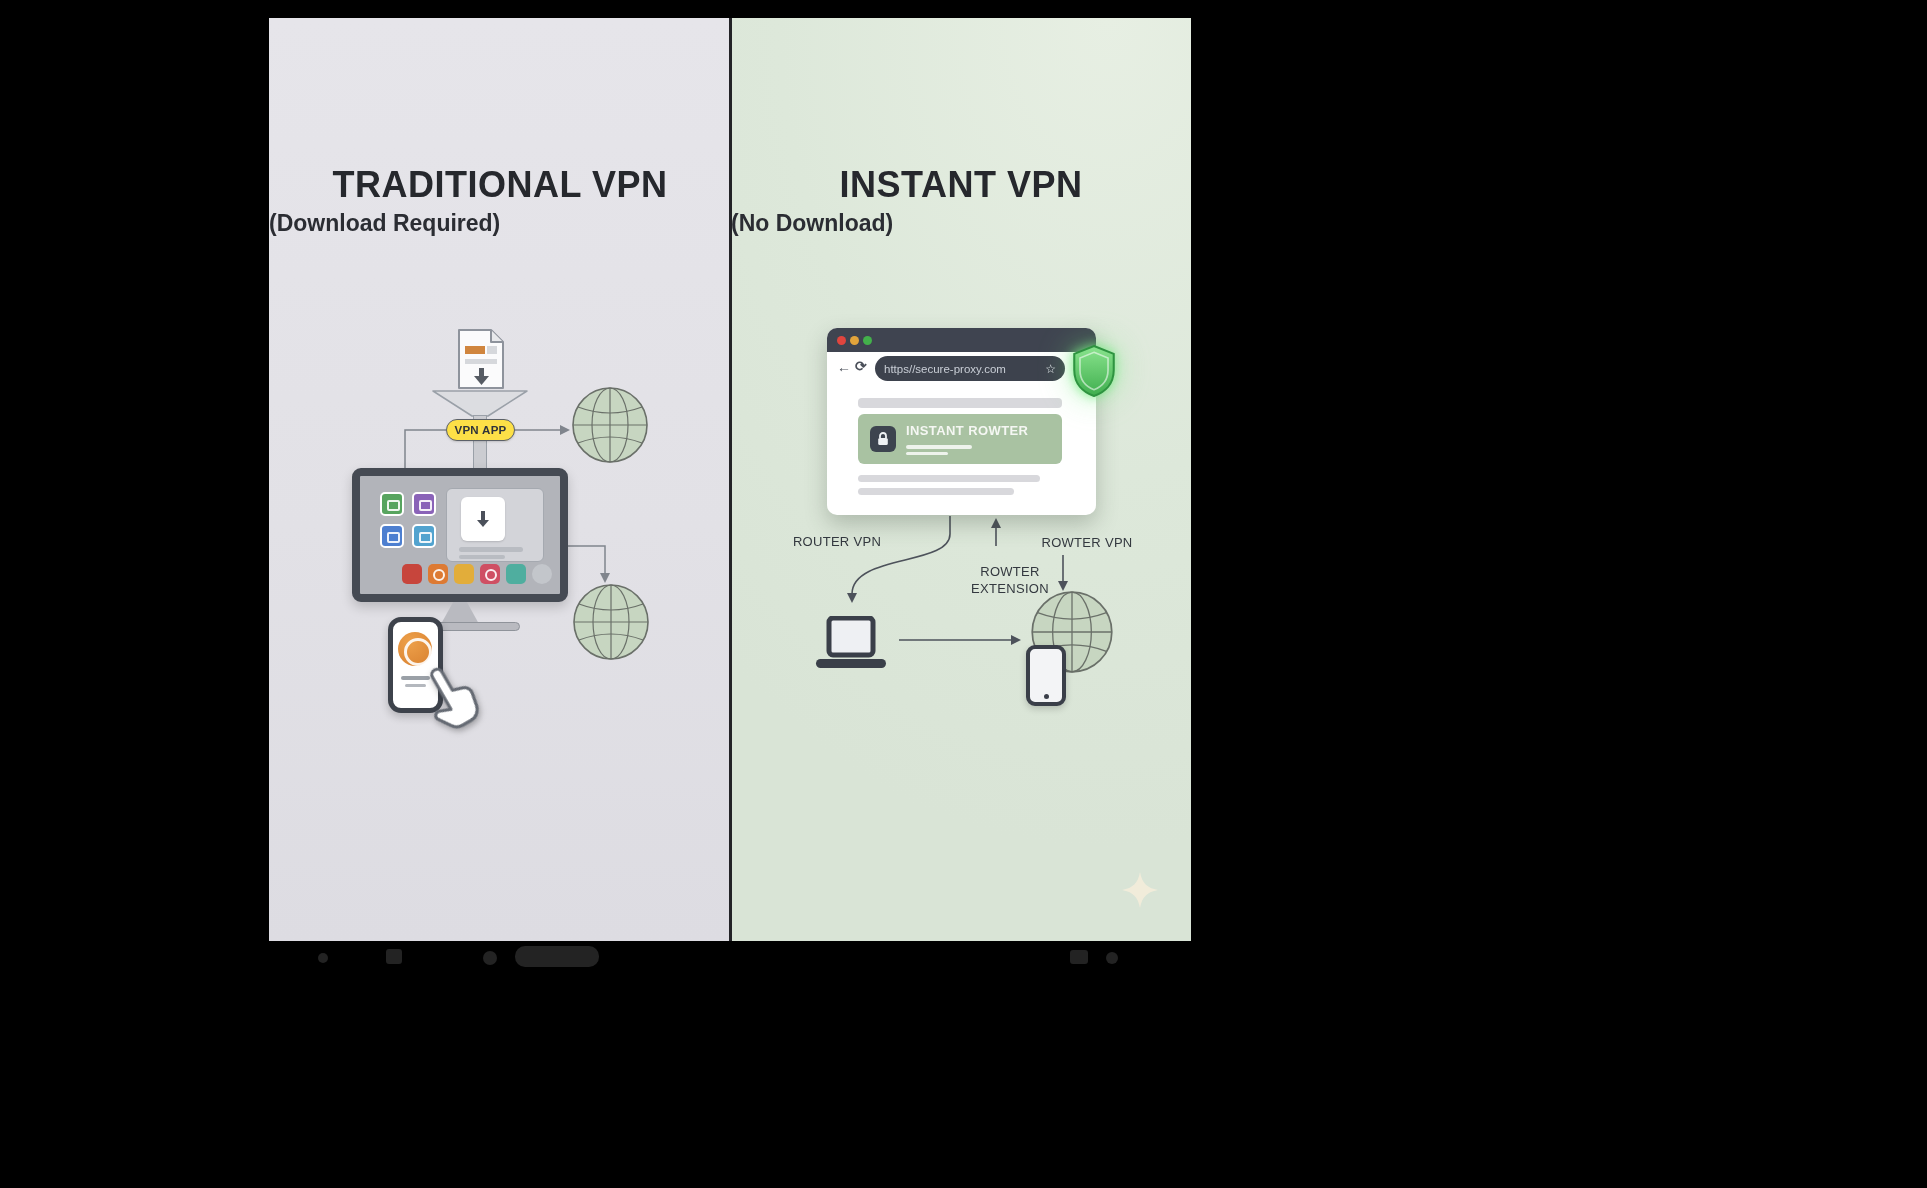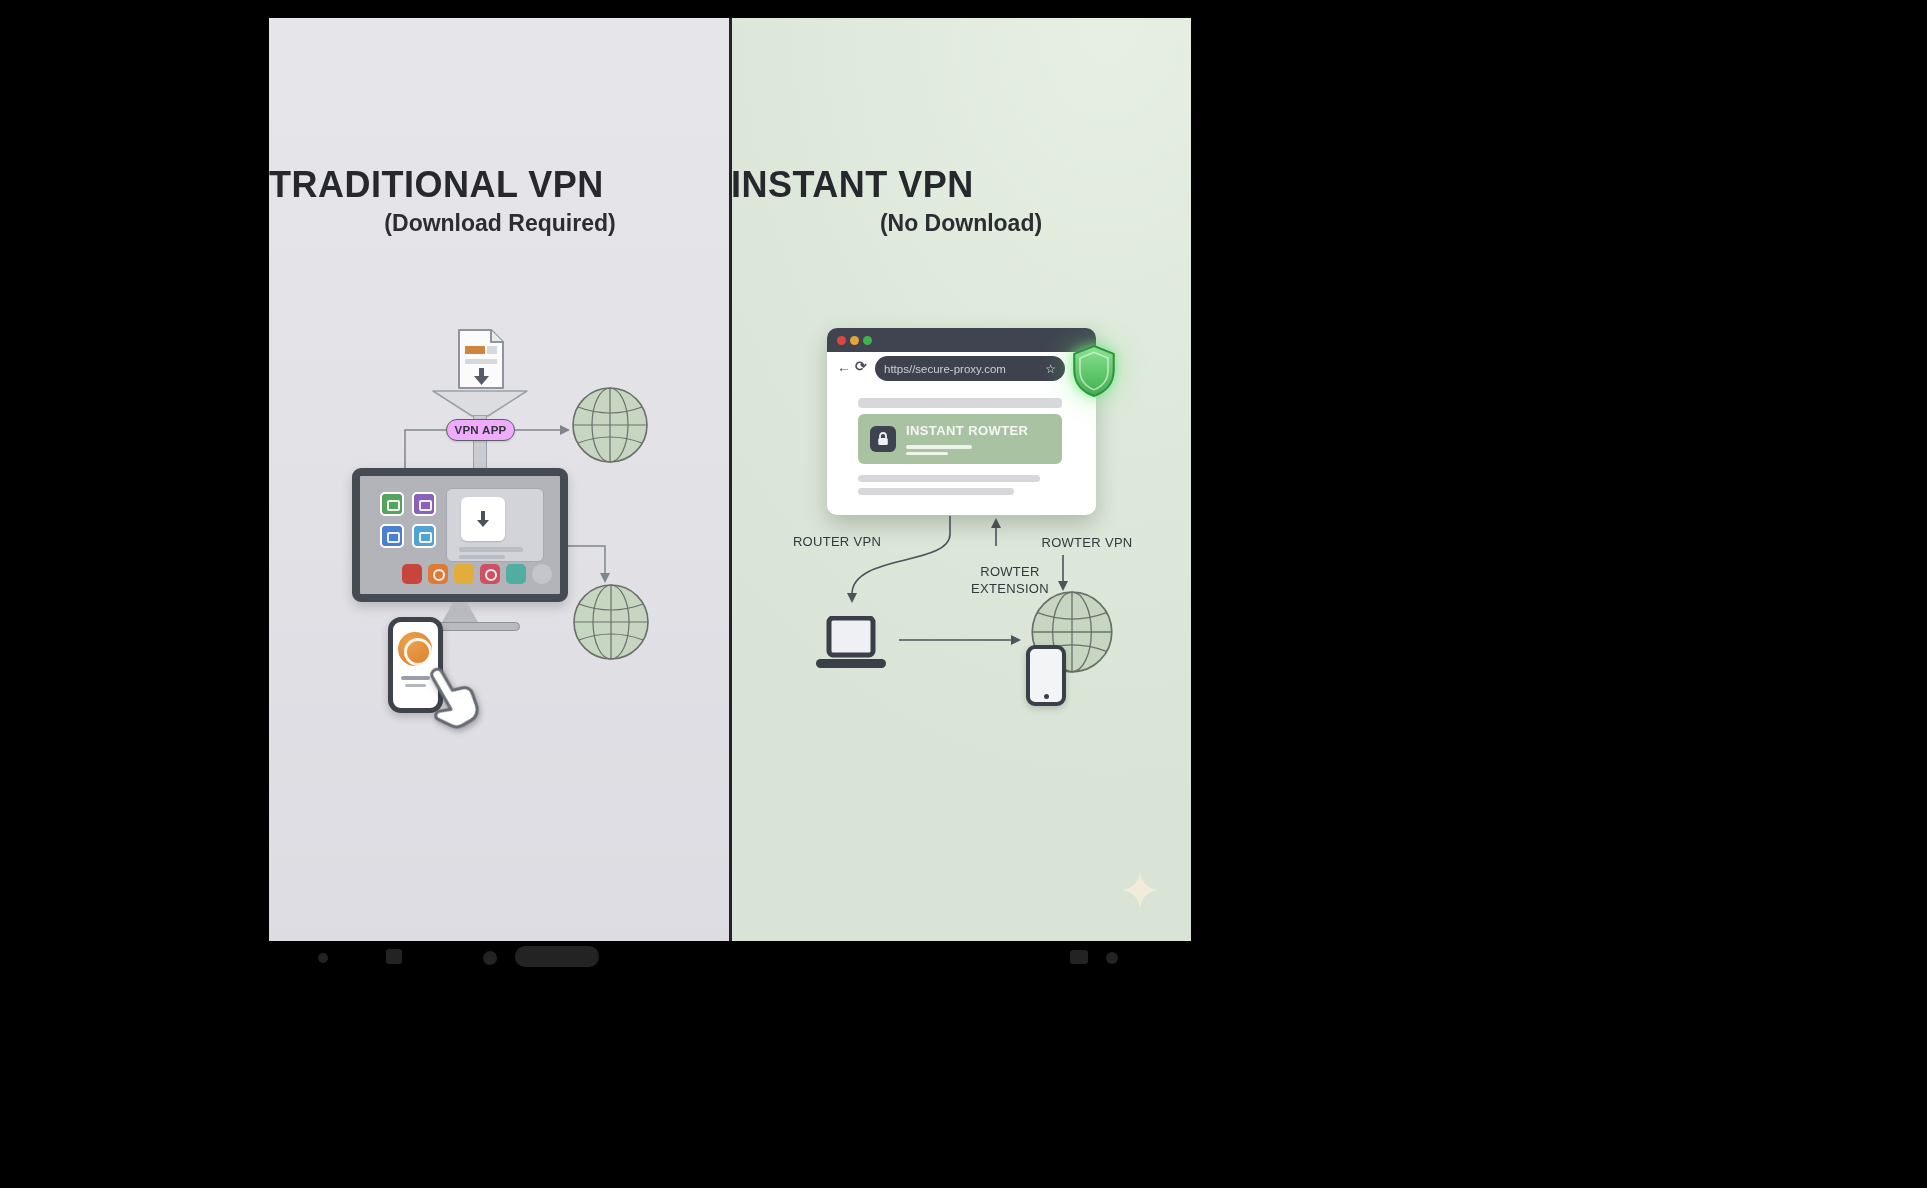--- a/index.html
+++ b/index.html
@@ -9,28 +9,28 @@
   .abs{position:absolute}
 
   
   .poster{left:269px;top:18px;width:922px;height:923px;overflow:hidden}
   .half-left{left:0;top:0;width:462px;height:923px;
              background:linear-gradient(180deg,#e6e5ea 0%,#e2e1e6 55%,#dddce2 100%)}
   .half-right{left:462px;top:0;width:460px;height:923px;
               background:radial-gradient(130% 90% at 82% 0%,#e7efe3 0%,#dde8da 55%,#d9e4d6 100%)}
   .divider{left:460px;top:0;width:3px;height:923px;background:#232327}
 
-  .title{width:462px;font-size:36px;font-weight:700;
+  .title{width:462px;text-align:center;font-size:36px;font-weight:700;
          color:#26282d;letter-spacing:.5px}
-  .subtitle{width:462px;text-align:center;font-size:23px;font-weight:700;color:#2b2d33}
+  .subtitle{width:462px;font-size:23px;font-weight:700;color:#2b2d33}
 
   
   .stem{background:#cbccd1;border:1px solid #9aa0a8}
   .vpn-pill{display:flex;align-items:center;justify-content:center;
-            background:#f0abfc;border:1.5px solid #5c6169;border-radius:11px;
+            background:#fde047;border:1.5px solid #5c6169;border-radius:11px;
             font-size:11.5px;font-weight:700;color:#30343b;letter-spacing:.3px;
             box-shadow:0 1px 2px rgba(0,0,0,.15)}
   .monitor{border:8px solid #454a53;border-radius:9px;background:#b2b4ba;
            box-shadow:0 5px 12px rgba(0,0,0,.18)}
   .big-tile{position:absolute;width:24px;height:24px;border:2px solid #fff;border-radius:5px}
   .big-tile::after{content:"";position:absolute;left:5px;top:6px;width:9px;height:7px;
                    border:2px solid rgba(255,255,255,.9);border-radius:2px}
   .stile{position:absolute;width:20px;height:20px;border-radius:5px}
   .stile.ring::after{content:"";position:absolute;left:5px;top:5px;width:8px;height:8px;
                      border:2px solid rgba(255,255,255,.9);border-radius:50%}

